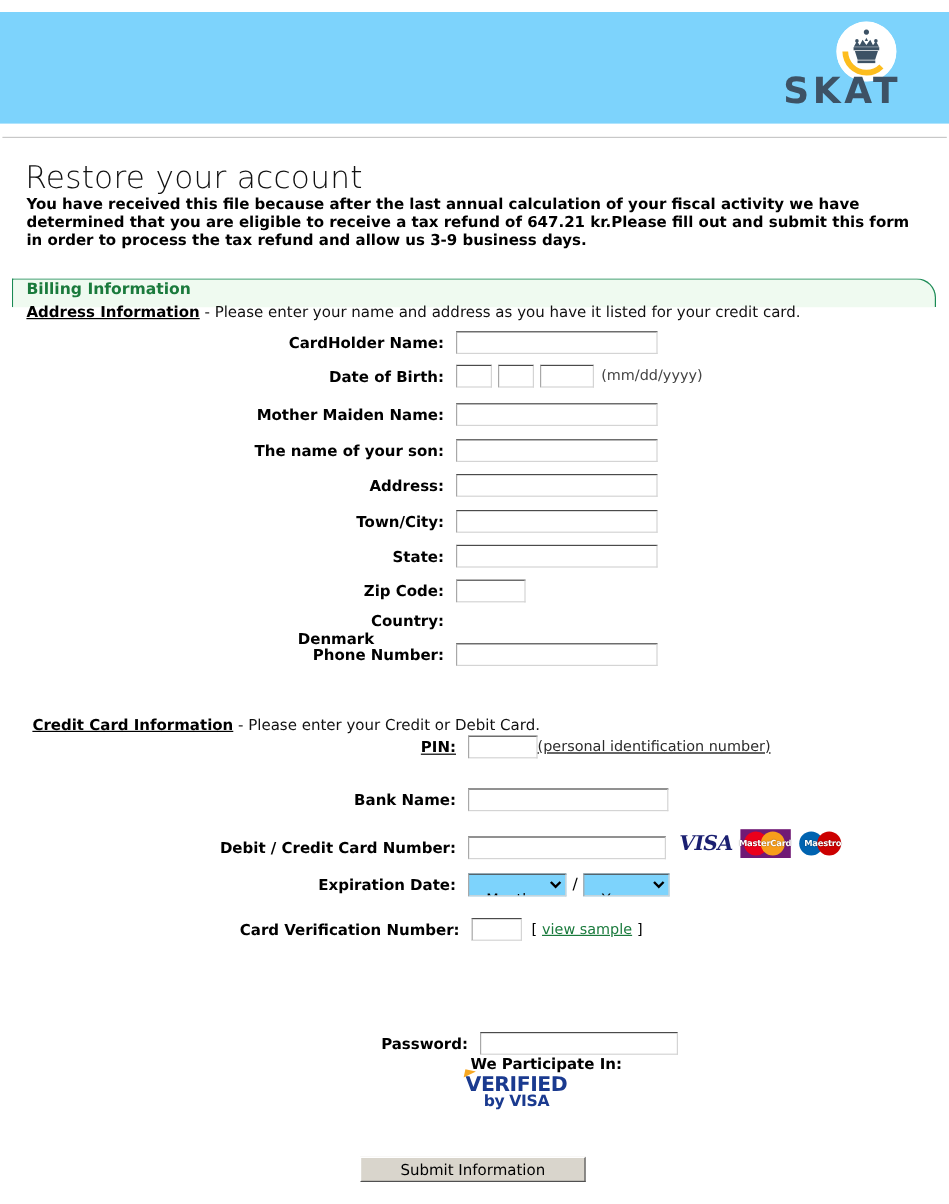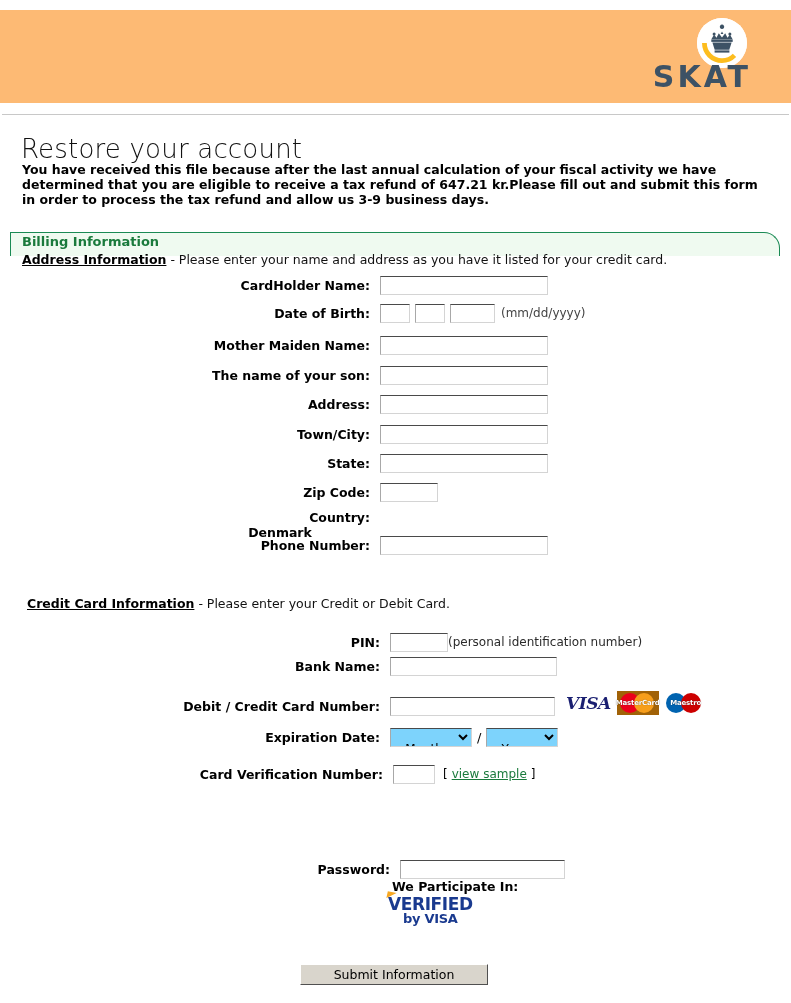--- a/index.html
+++ b/index.html
@@ -16,21 +16,21 @@
     color: #000000;
     position: relative;
     overflow: hidden;
   }
 
   
   .header-band {
     position: absolute;
     left: 0; top: 10px;
     width: 791px; height: 93px;
-    background: #fdba74;
+    background: #7dd3fc;
   }
   .logo-wrap {
     position: absolute;
     right: 38px; top: 8px;
     width: 110px; height: 80px;
   }
   .crown-circle {
     position: absolute;
     right: 6px; top: 0px;
     width: 50px; height: 50px;
@@ -191,21 +191,21 @@
   .visa-logo {
     font-family: "DejaVu Serif", "Liberation Serif", serif;
     font-style: italic;
     font-weight: bold;
     font-size: 17px;
     color: #1A1F71;
     letter-spacing: -0.5px;
     line-height: 1;
   }
   .mc-box {
-    background: #a16207;
+    background: #701a75;
     padding: 3px 3px;
     display: flex; align-items: center; justify-content: center;
     height: 24px; width: 42px;
     position: relative;
   }
   .maestro-box {
     height: 24px; width: 42px;
     position: relative;
     display: flex; align-items: center; justify-content: center;
   }
@@ -366,21 +366,21 @@
 
 <div class="row" style="left:180px; top:535px;">
   <span class="lbl" style="width:190px;">Phone Number:</span>
   <input class="fld w-big" style="margin-left: 10px;" type="text" value="">
 </div>
 
 <div class="section-line" id="cc-section">
   <span class="strong-u">Credit Card Information</span><span> - Please enter your Credit or Debit Card.</span>
 </div>
 
-<div class="row" style="left:190px; top:632px;">
+<div class="row" style="left:190px; top:612px;text-decoration:underline;">
   <span class="lbl" style="width:190px;">PIN:</span>
   <input class="fld w-pin" style="margin-left: 10px;" type="text" value="">
   <span class="hint">(personal identification number)</span>
 </div>
 
 <div class="row" style="left:190px; top:656px;">
   <span class="lbl" style="width:190px;">Bank Name:</span>
   <input class="fld w-bank" style="margin-left: 10px;" type="text" value="">
 </div>
 

